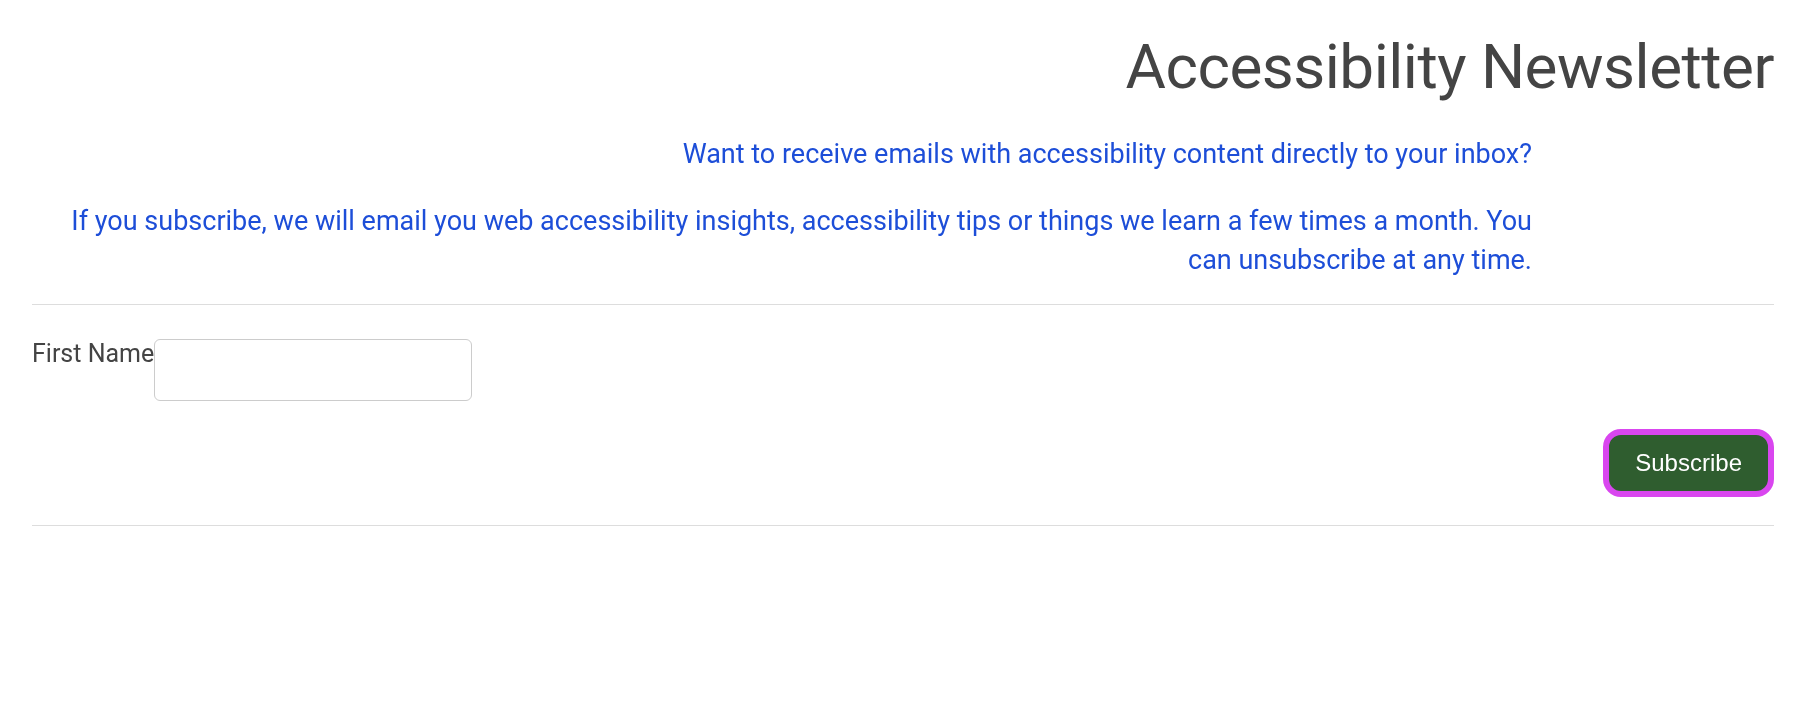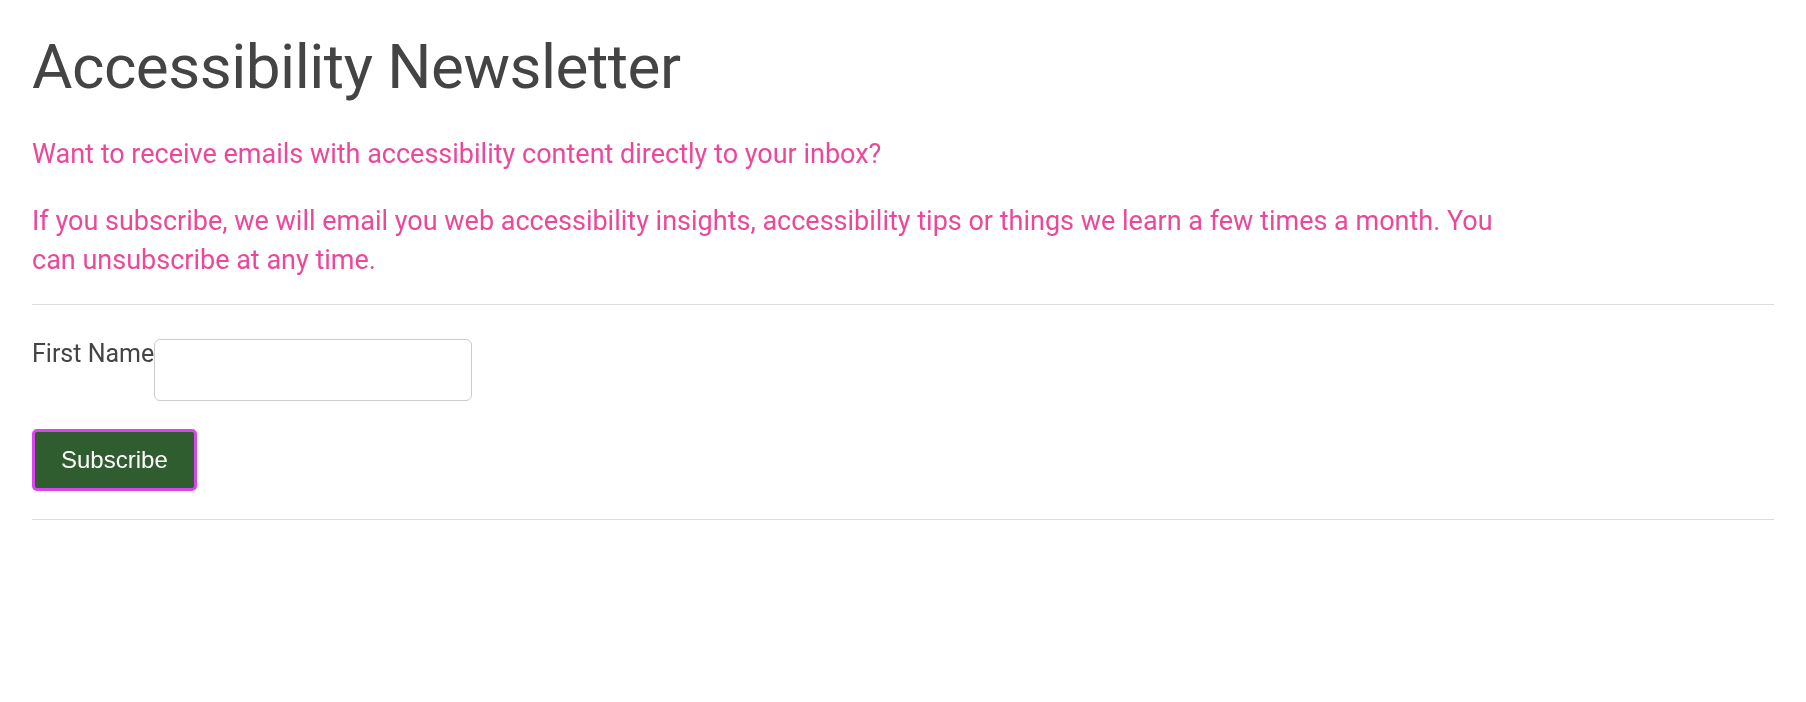--- a/index.html
+++ b/index.html
@@ -1,37 +1,38 @@
 <!DOCTYPE html>
 <html><head>
   <meta charset="utf-8">
   <style>
     * {
       box-sizing: border-box;
       margin: 0;
       padding: 0;
+      text-align: right;
     }
     body {
       font-family: -apple-system, BlinkMacSystemFont, "Segoe UI", Roboto, "Helvetica Neue", Arial, sans-serif;
       background: #fff;
       color: #444;
       padding: 30px 32px;
       max-width: 1806px;
     }
     h1 {
       font-size: 62px;
       font-weight: 400;
       color: #444;
       margin-bottom: 32px;
       letter-spacing: -0.5px;
     }
     .intro p {
       font-size: 27px;
       line-height: 1.45;
-      color: #ec4899;
+      color: #1d4ed8;
       margin-bottom: 28px;
       max-width: 1500px;
     }
     .intro p:last-child {
       margin-bottom: 24px;
     }
     hr {
       border: none;
       border-top: 1px solid #ddd;
       margin: 0;
@@ -57,22 +58,22 @@
       border: 1px solid #ccc;
       border-radius: 6px;
       font-size: 22px;
       padding: 0 14px;
       background: #fff;
       color: #333;
     }
     .subscribe-btn {
       background: #2f5d2f;
       color: #fff;
-      border: 3px solid #d946ef;
-      border-radius: 5px;
+      border: 6px solid #d946ef;
+      border-radius: 18px;
       font-size: 24px;
       padding: 14px 26px;
       cursor: pointer;
     }
     .bottom-spacer {
       height: 28px;
     }
   </style>
 </head>
 <body>

